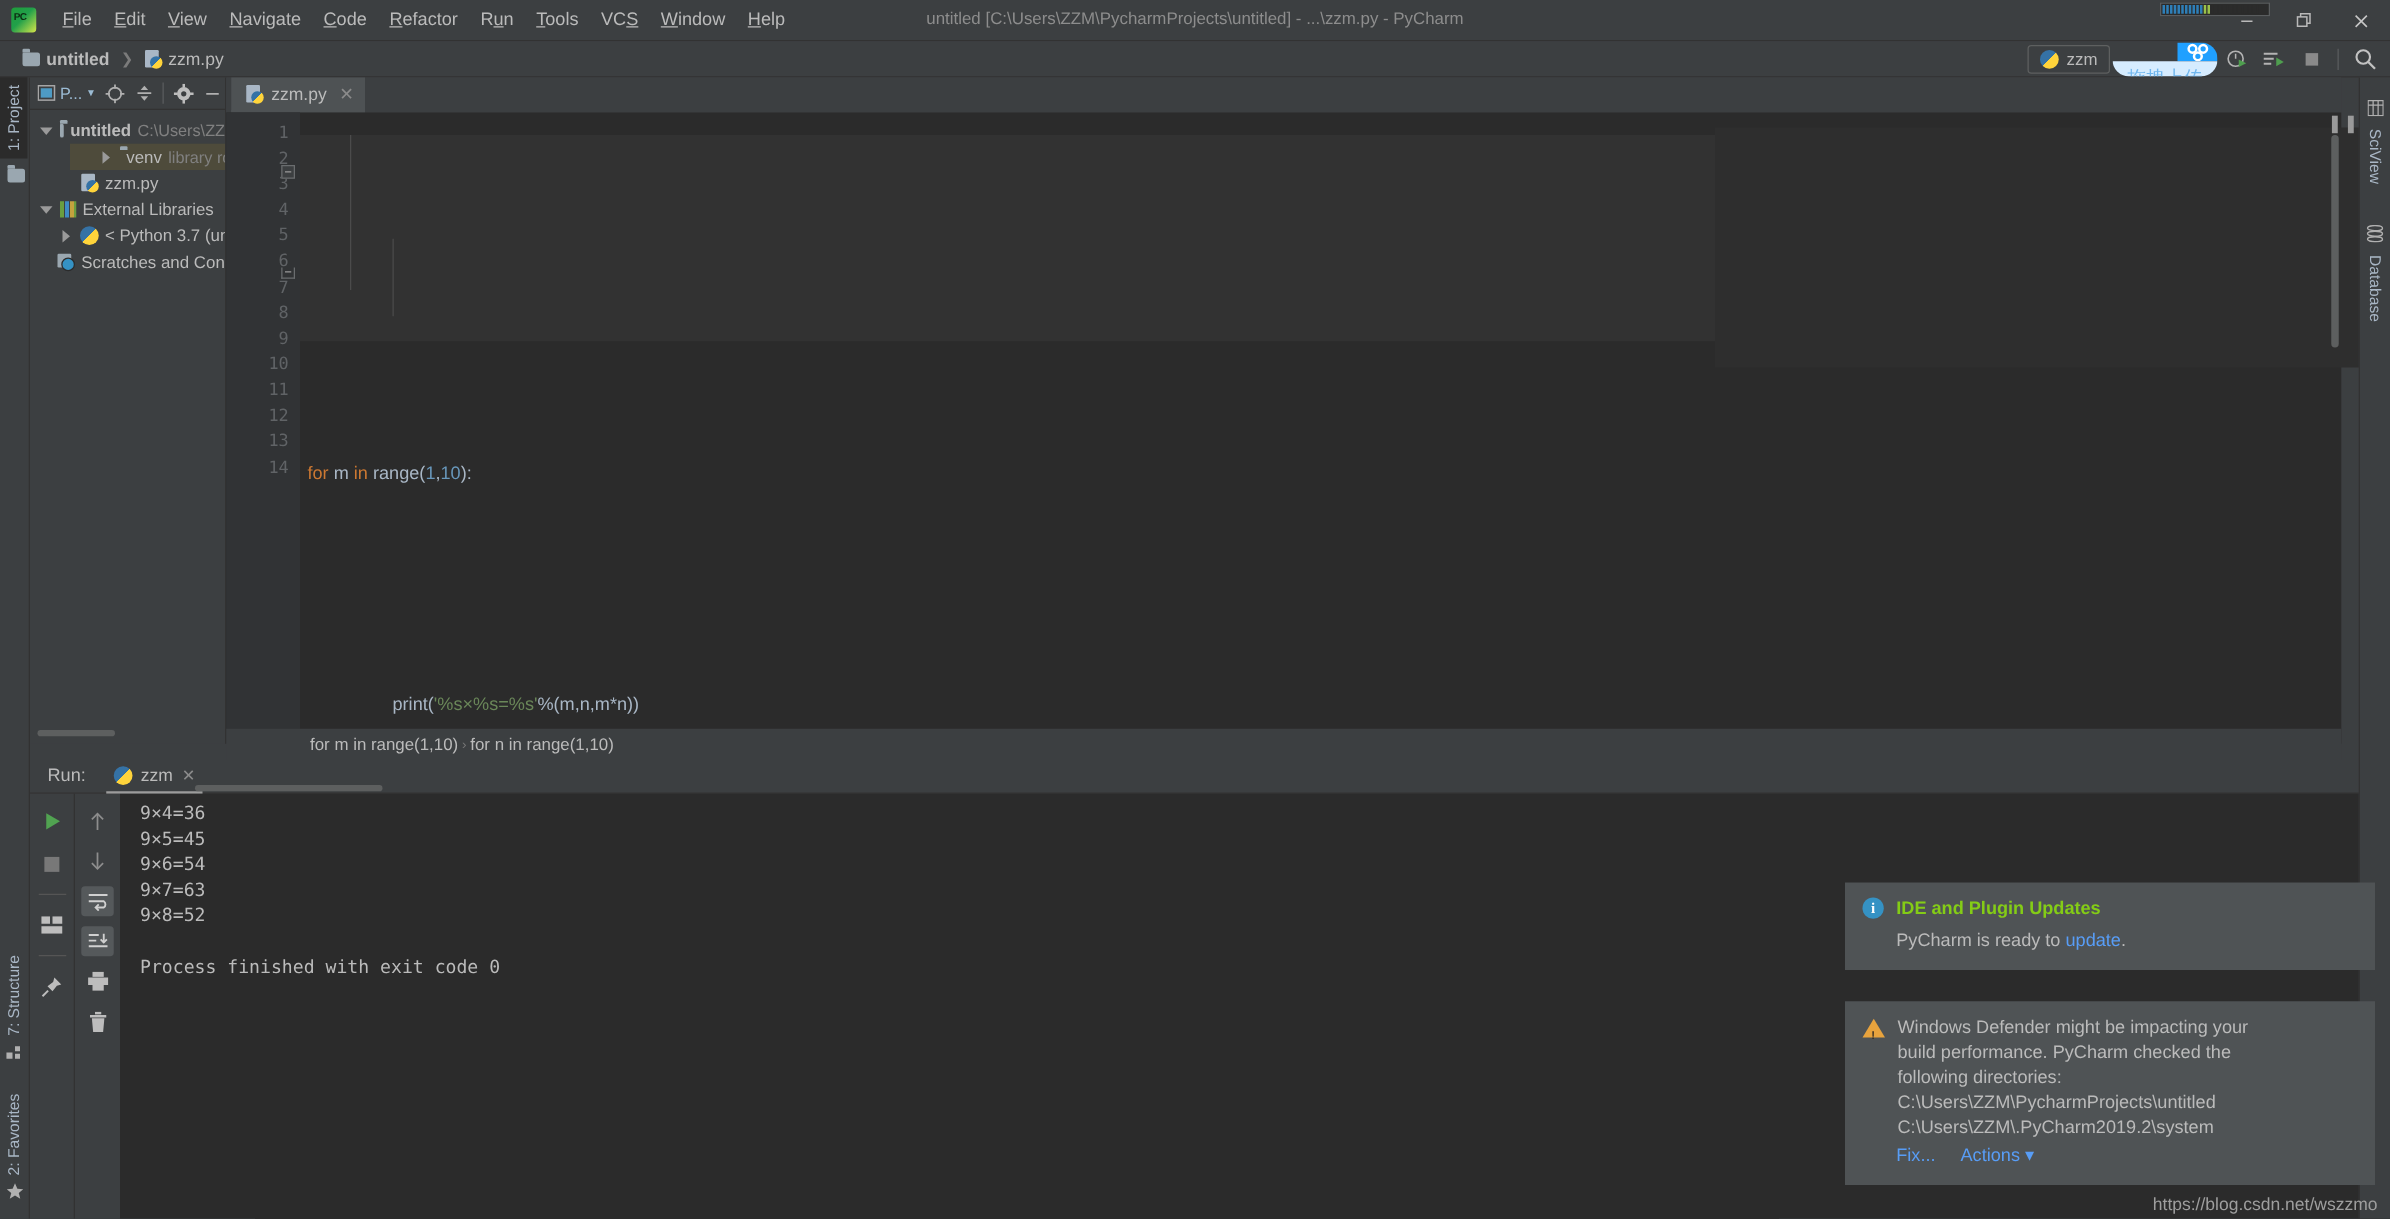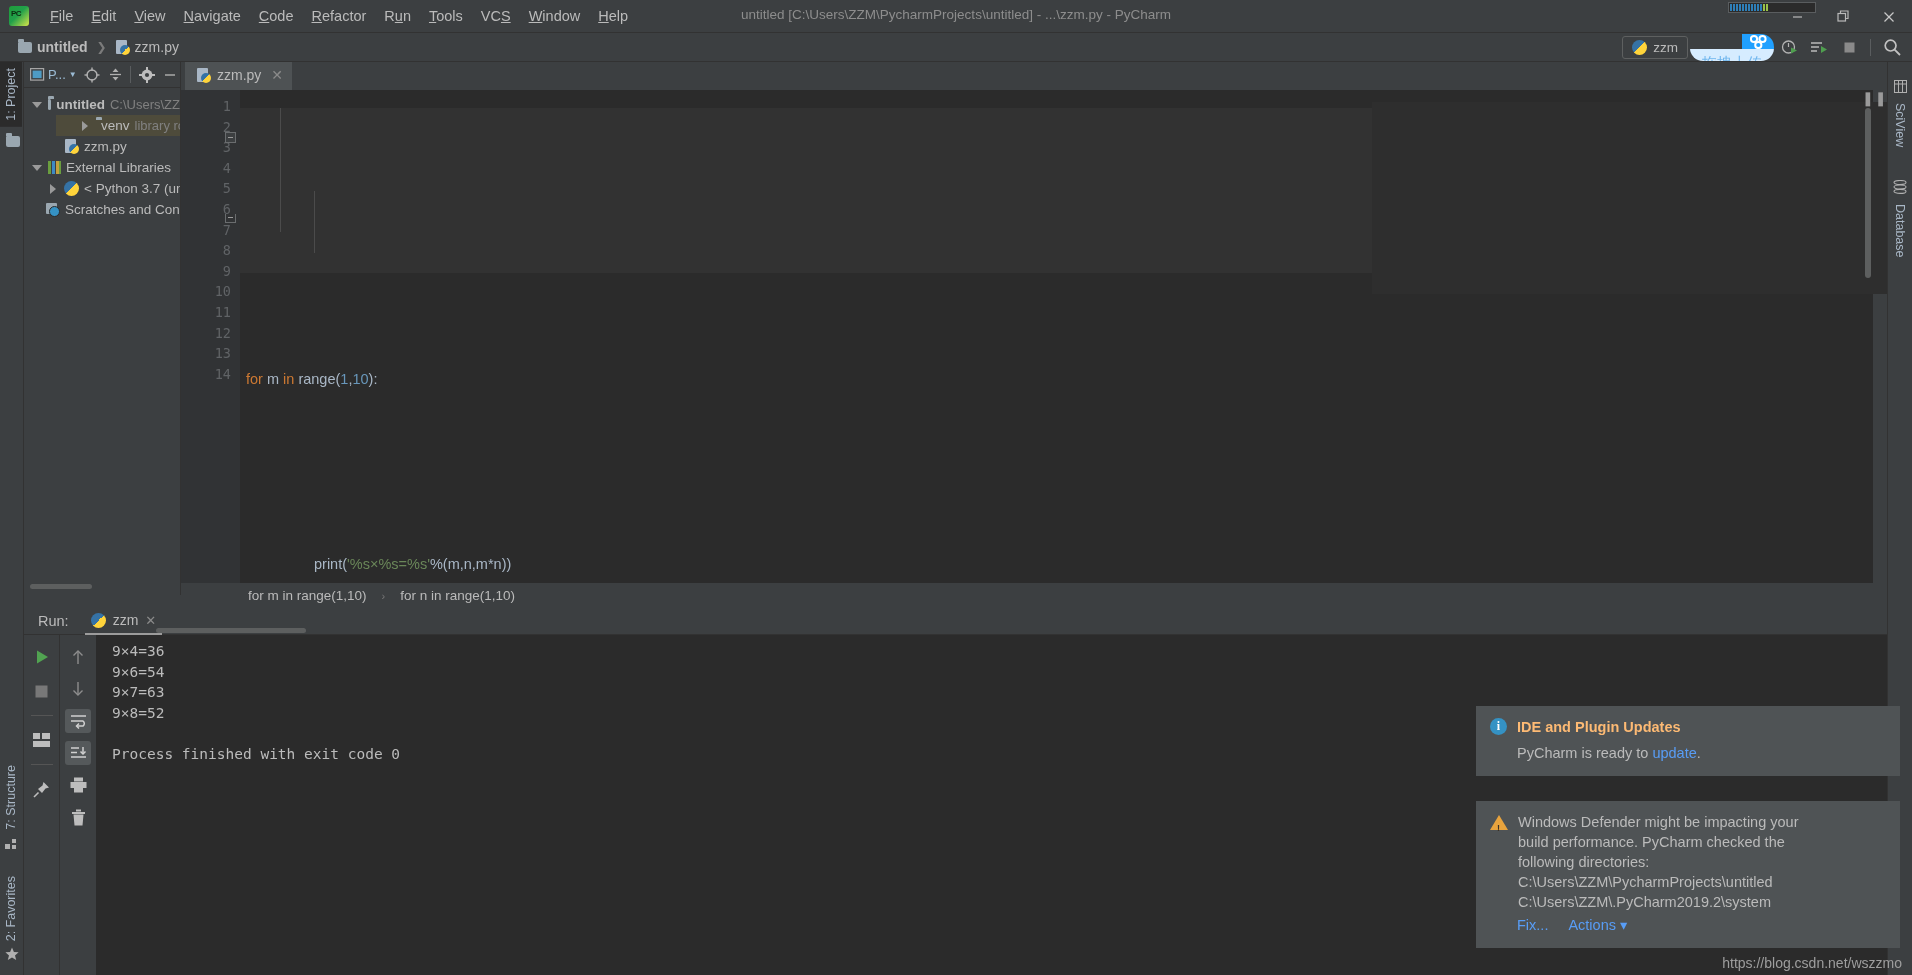--- a/index.html
+++ b/index.html
@@ -224,21 +224,21 @@
   .cmt { color: #808080; }
   .fn  { color: #a9b7c6; }
   .sel-right { position:absolute; left:1132px; top:0; width:560px; height:192px; background:#2e2e2e;}
   .scroll-thumb-v {
     position:absolute; right:2px; top:6px; width:6px; height:170px;
     background:#5d5f5f; border-radius:3px;
   }
   .breadcrumbs {
     position: absolute; left: 181px; top: 583px; width: 1692px; height: 25px;
     background: #3c3f41; display: flex; align-items: center;
-    padding-left: 67px; color: #bbbbbb; font-size: 13.5px; gap: 15px;
+    padding-left: 67px; color: #bbbbbb; font-size: 13.5px; gap: 3px;
   }
   .bc { cursor: default; }
   .bc-sep { color: #777; font-size: 11px; }
 
   
   .run-panel {
     position: absolute; left: 24px; top: 608px; width: 1888px; height: 367px;
     background: #3c3f41;
   }
   .run-header {
@@ -294,21 +294,21 @@
   }
 
   
   .notif {
     position: absolute; background: #4f5355; color: #bbbbbb;
     font-size: 14.5px; padding: 11px 14px 13px 14px; line-height: 20px;
   }
   .notif-1 { right: 12px; top: 706px; width: 424px; }
   .notif-2 { right: 12px; top: 801px; width: 424px; }
   .notif-title {
-    font-weight: bold; color: #fdba74; font-size: 14.5px;
+    font-weight: bold; color: #84cc16; font-size: 14.5px;
   }
   .n-row { display: flex; gap: 10px; align-items: flex-start; }
   .i-info {
     width: 17px; height: 17px; border-radius: 50%; background: #3592c4;
     color: #fff; font-size: 12px; font-weight: bold; text-align: center;
     line-height: 17px; flex: 0 0 auto; margin-top: 1px; font-family:"Liberation Serif",serif;
   }
   .i-warn {
     width: 0; height: 0; border-left: 9px solid transparent;
     border-right: 9px solid transparent; border-bottom: 15px solid #e8a33d;
@@ -705,20 +705,21 @@
           <svg width="15" height="17" viewBox="0 0 15 17">
             <rect x="5" y="0.5" width="5" height="2" fill="#bdbdbd"></rect>
             <rect x="1" y="3" width="13" height="2" fill="#bdbdbd"></rect>
             <path d="M2.5 5.5 H12.5 L11.5 16.5 H3.5 Z" fill="#bdbdbd"></path>
           </svg>
         </div>
       </div>
       <div class="console">
         <div class="run-scroll"></div>
         <div class="mono">9×4=36</div>
+        <div class="mono">9×5=45</div>
         <div class="mono">9×6=54</div>
         <div class="mono">9×7=63</div>
         <div class="mono">9×8=52</div>
         <div class="mono">&nbsp;</div>
         <div class="mono">Process finished with exit code 0</div>
       </div>
     </div>
   </div>
 
   <div class="rightstrip">

